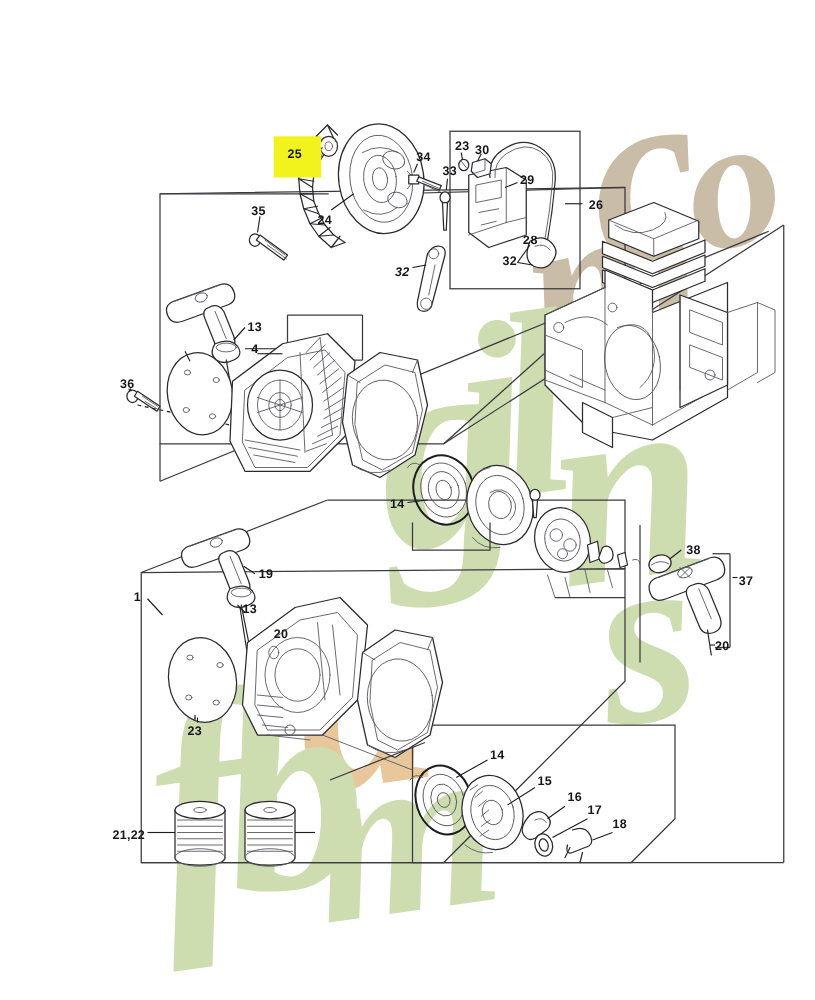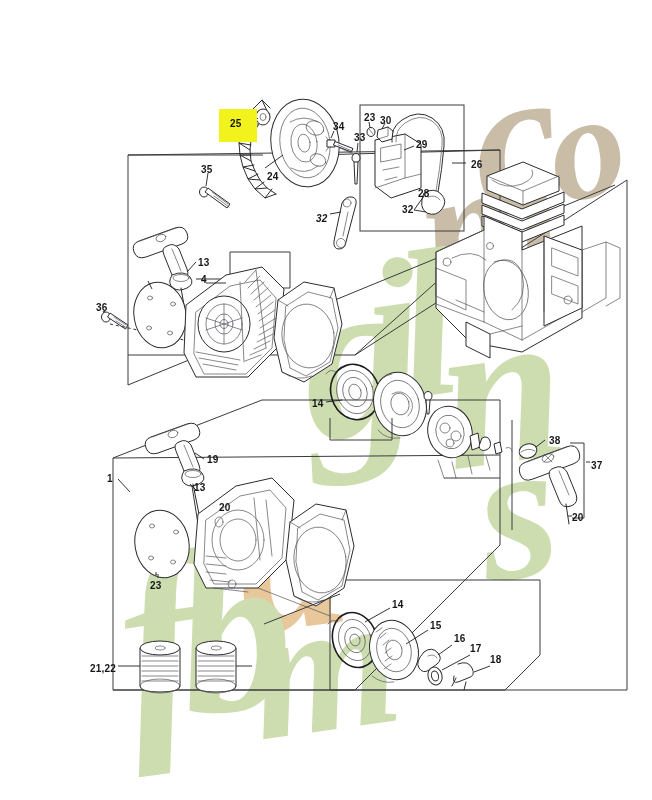--- a/index.html
+++ b/index.html
@@ -551,23 +551,23 @@
   <div id="highlight-25-box" style="left: 219px; top: 109px; width: 38px; height: 33px; background: rgb(242, 243, 29);"></div>
 
   <div id="labels-layer">
       <div class="lbl" style="left: 230px; top: 119px; z-index: 5;">25</div>
       <div class="lbl" style="left: 333px; top: 122px;">34</div>
       <div class="lbl" style="left: 354px; top: 133px;">33</div>
       <div class="lbl" style="left: 364px; top: 113px;">23</div>
       <div class="lbl" style="left: 380px; top: 116px;">30</div>
       <div class="lbl" style="left: 416px; top: 140px;">29</div>
       <div class="lbl" style="left: 471px; top: 160px;">26</div>
-      <div class="lbl" style="left: 418px; top: 189px;">28</div>
+      <div class="lbl" style="left: 418px; top: 189px; font-family: Liberation Mono, monospace;">28</div>
       <div class="lbl" style="left: 402px; top: 205px;">32</div>
-      <div class="lbl" style="left: 267px; top: 172px; text-align: right;">24</div>
+      <div class="lbl" style="left: 254px; top: 172px; text-align: right;">24</div>
       <div class="lbl" style="left: 316px; top: 214px; font-style: italic;">32</div>
       <div class="lbl" style="left: 201px; top: 165px;">35</div>
       <div class="lbl" style="left: 198px; top: 258px;">13</div>
       <div class="lbl" style="left: 201px; top: 275px;">4</div>
       <div class="lbl" style="left: 96px; top: 303px;">36</div>
       <div class="lbl" style="left: 312px; top: 399px;">14</div>
       <div class="lbl" style="left: 107px; top: 474px;">1</div>
       <div class="lbl" style="left: 207px; top: 455px;">19</div>
       <div class="lbl" style="left: 194px; top: 483px;">13</div>
       <div class="lbl" style="left: 219px; top: 503px;">20</div>

